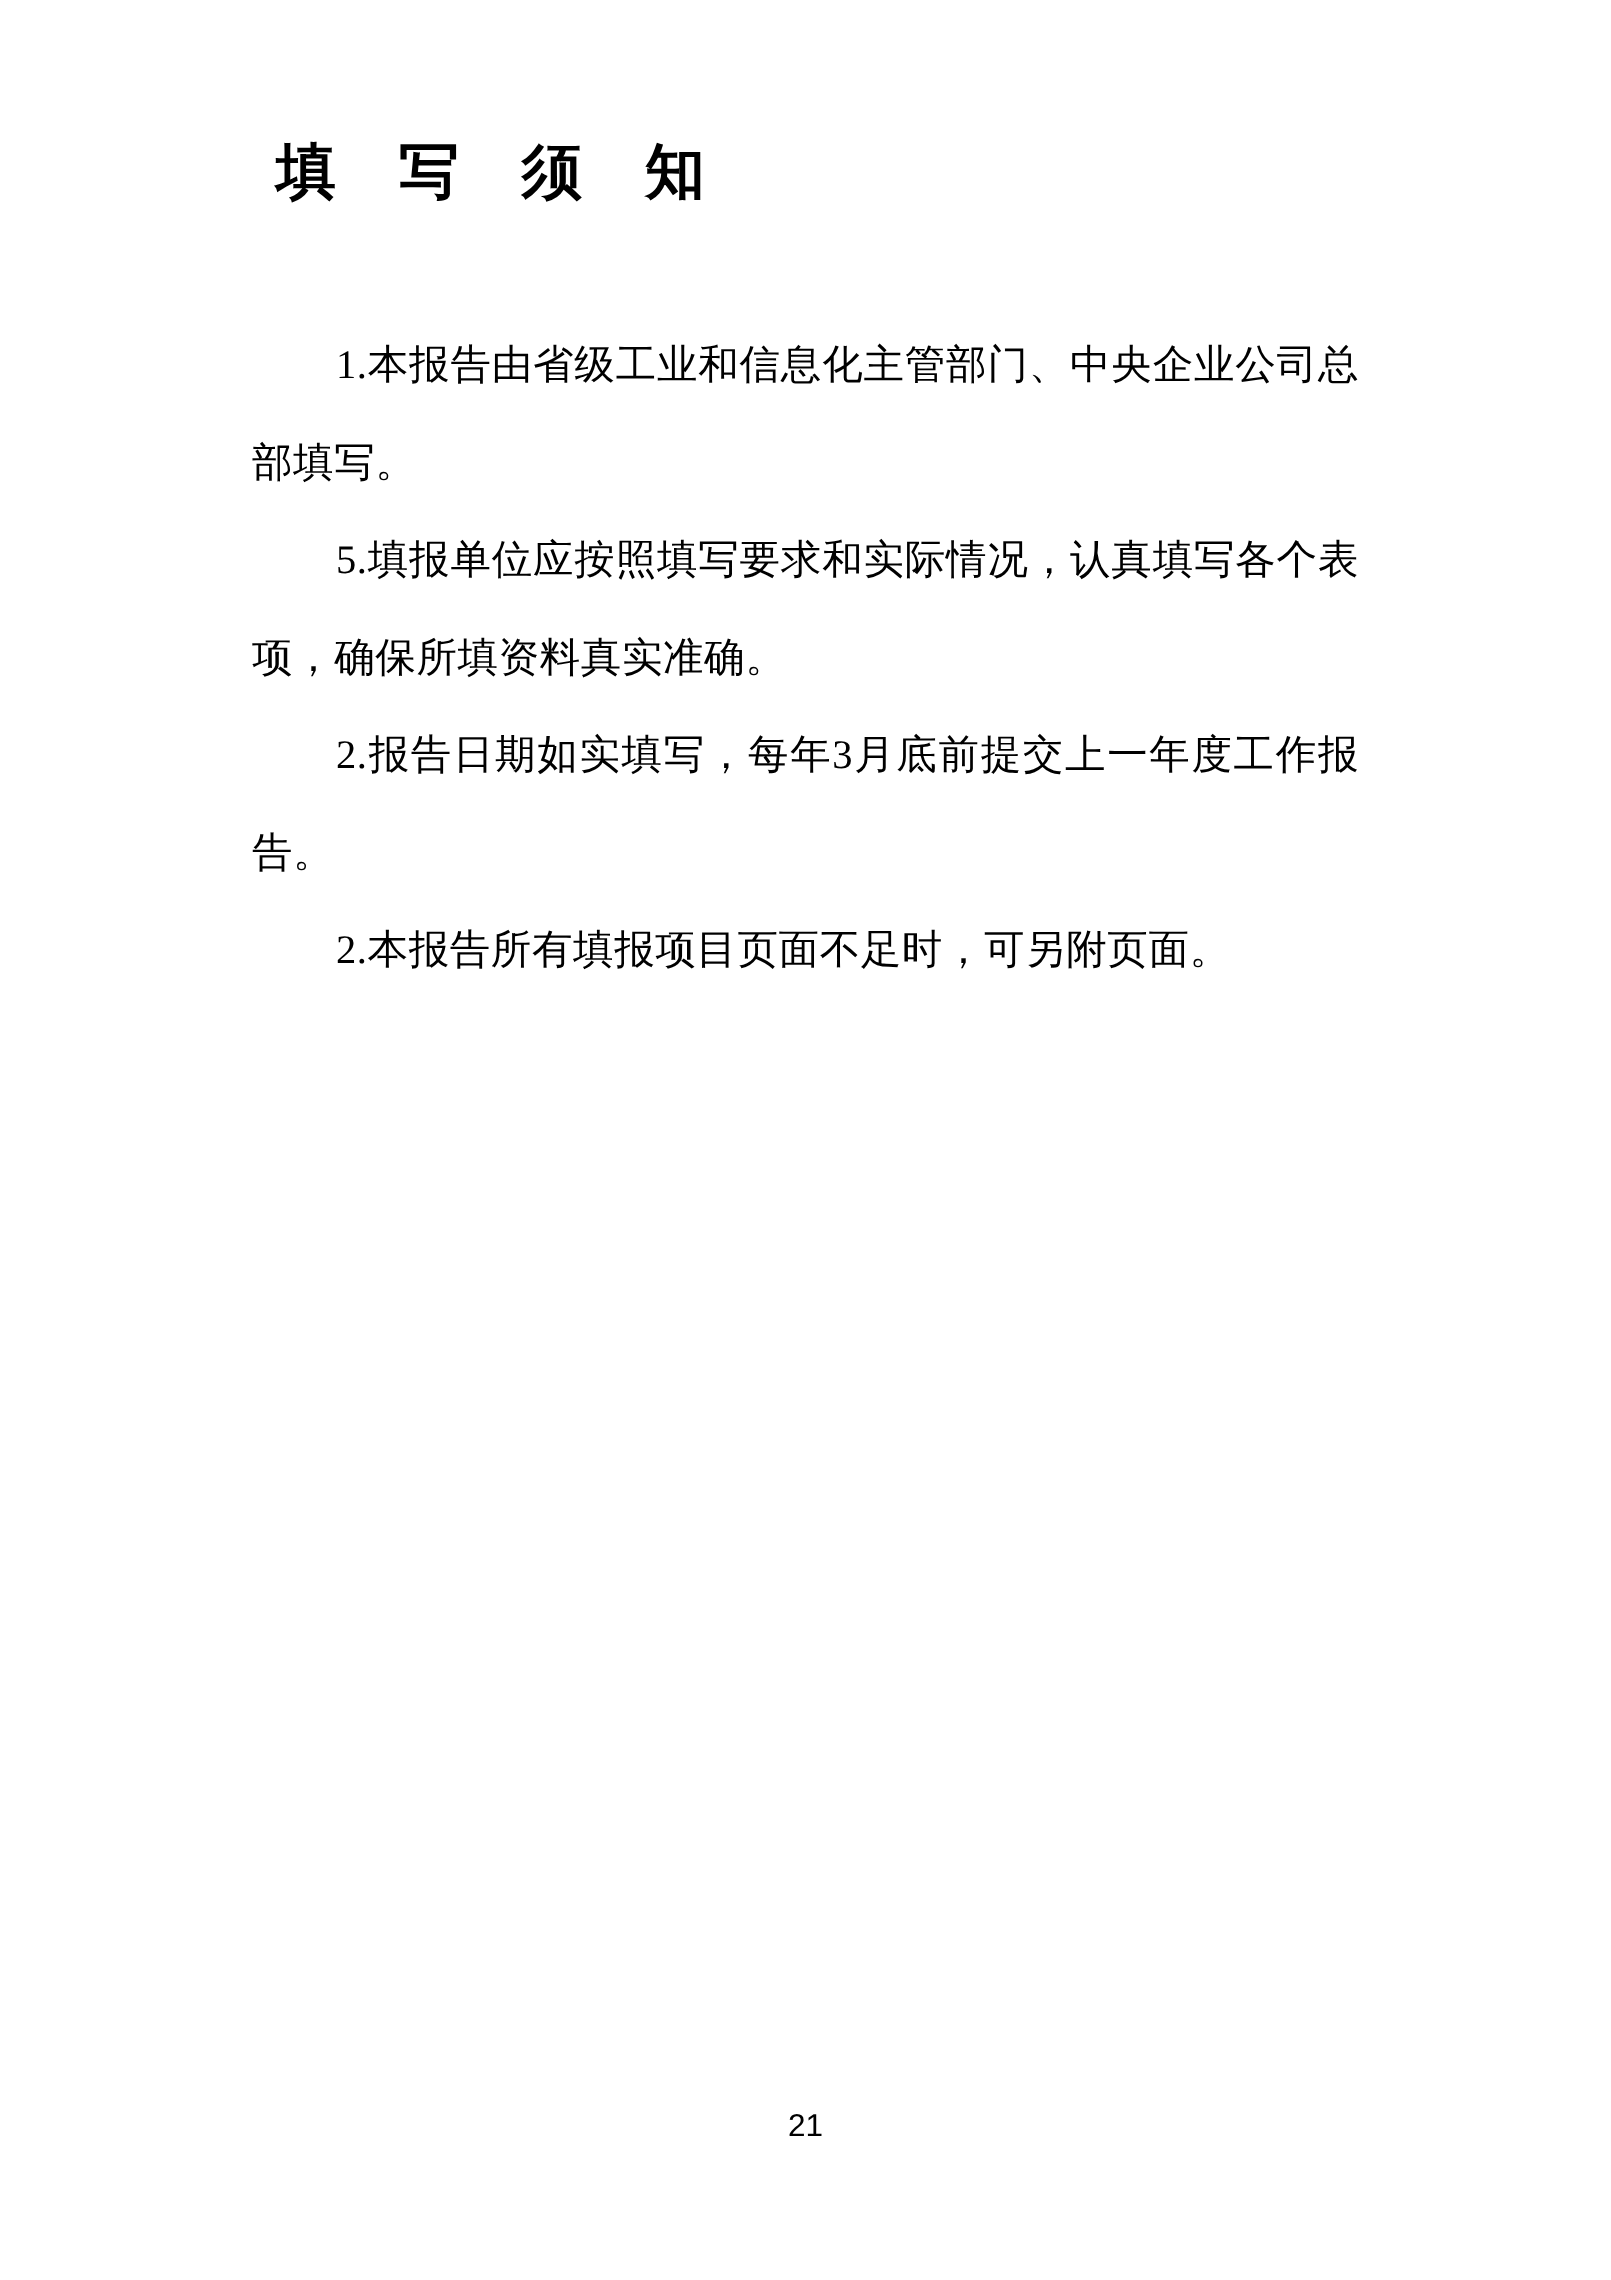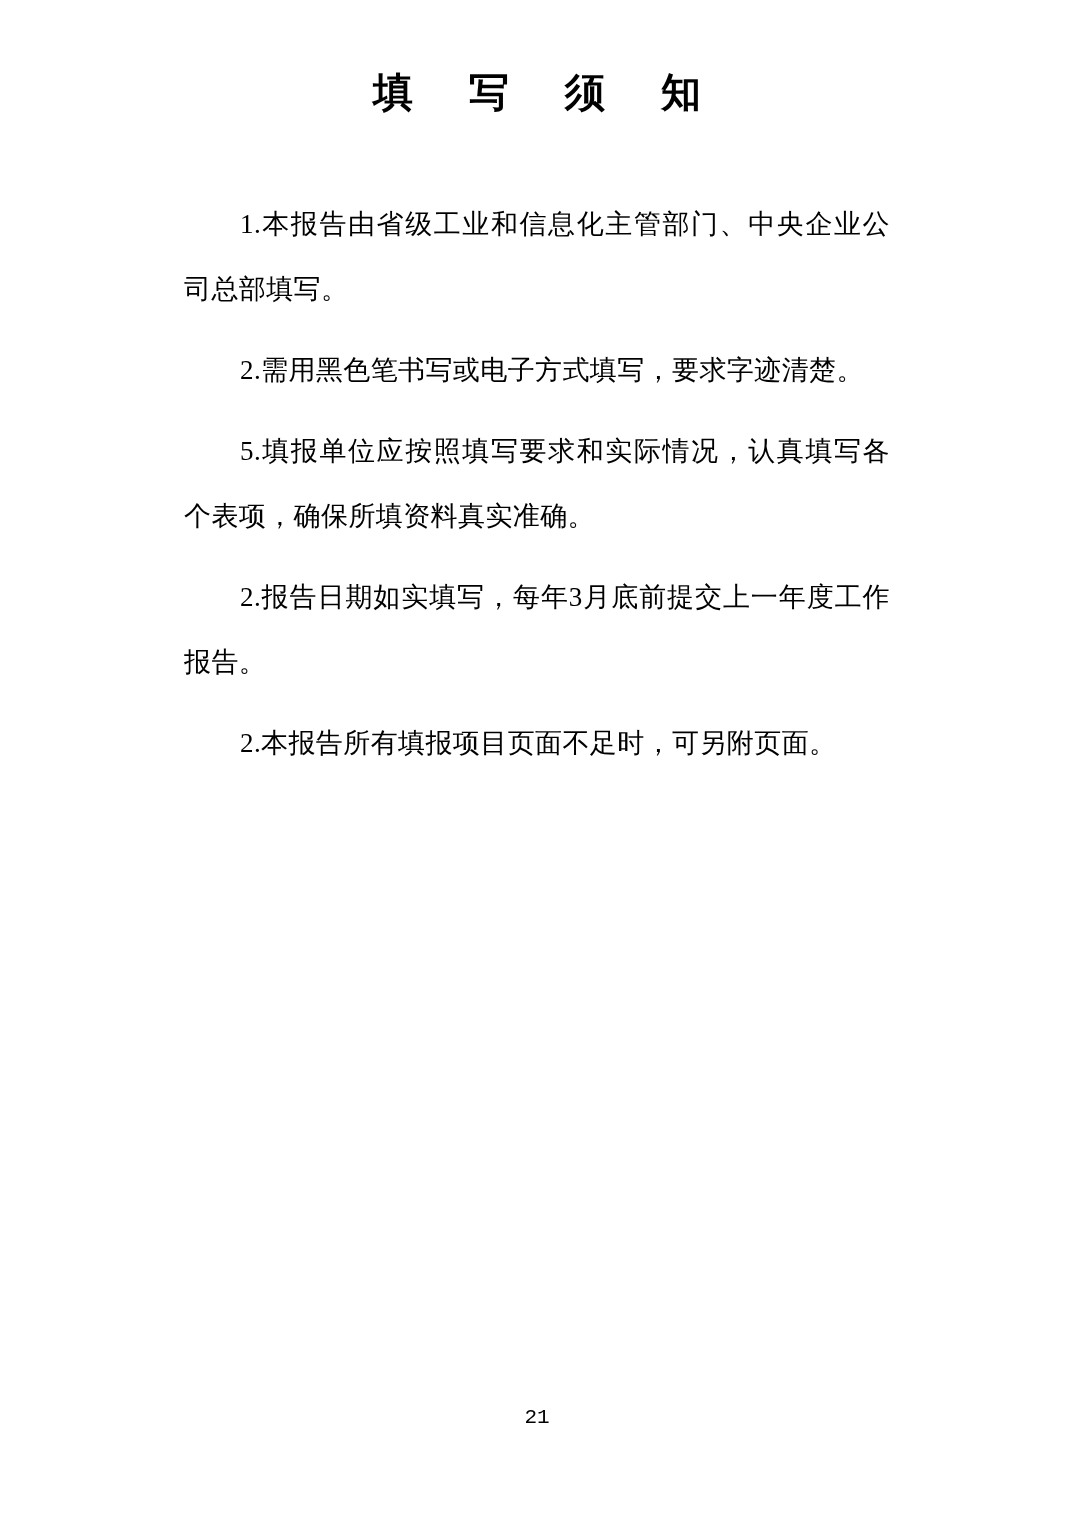--- a/index.html
+++ b/index.html
@@ -17,62 +17,61 @@
     font-family: "Liberation Serif", "DejaVu Serif", serif;
     color: #000000;
   }
   .content {
     position: absolute;
     left: 168px;
     top: 0;
     width: 738px;
   }
   .doc-title {
-    margin-top: 72px;
-    text-align: center;
+    margin-top: 91px;
+    text-align: left;
     font-size: 40px;
     font-weight: 700;
     letter-spacing: 16px;
     text-indent: 16px;
     line-height: 1.2;
-    font-family: Liberation Mono, monospace;
+    font-family: Liberation Serif, serif;
   }
   .body-block {
     margin-top: 72px;
   }
   .para {
     font-size: 27px;
     line-height: 65px;
     text-align: justify;
     text-justify: inter-ideograph;
     text-indent: 56px;
-    margin: 16px;
+    margin: 0;
     letter-spacing: 0.4px;
   }
   .page-number {
     position: absolute;
     left: 0;
     right: 0;
     top: 1406px;
     text-align: center;
     font-size: 21px;
-    font-family: Liberation Mono, monospace;
+    font-family: Liberation Sans, sans-serif;
   }
 </style>
 </head>
 <body>
 
 <div class="page">
   <div class="content">
 
     <h1 class="doc-title">填 写 须 知</h1>
 
     <div class="body-block">
       <p class="para">1.本报告由省级工业和信息化主管部门、中央企业公司总部填写。</p>
-      <p class="para">2.需用黑色笔书写或电子方式填写，要求字迹清楚。</p>
       <p class="para">5.填报单位应按照填写要求和实际情况，认真填写各个表项，确保所填资料真实准确。</p>
       <p class="para">2.报告日期如实填写，每年3月底前提交上一年度工作报告。</p>
       <p class="para">2.本报告所有填报项目页面不足时，可另附页面。</p>
     </div>
 
   </div>
 
   <div class="page-number">21</div>
 </div>
 

